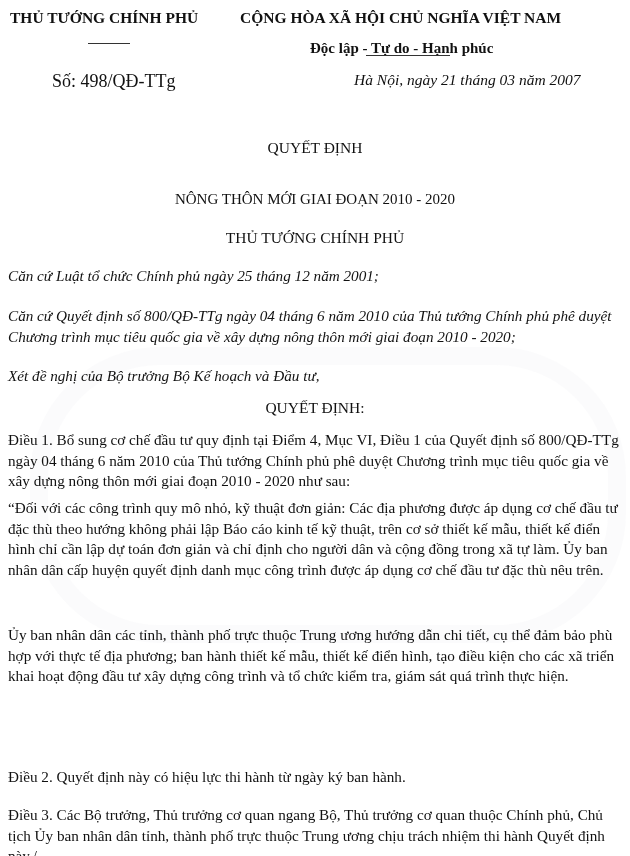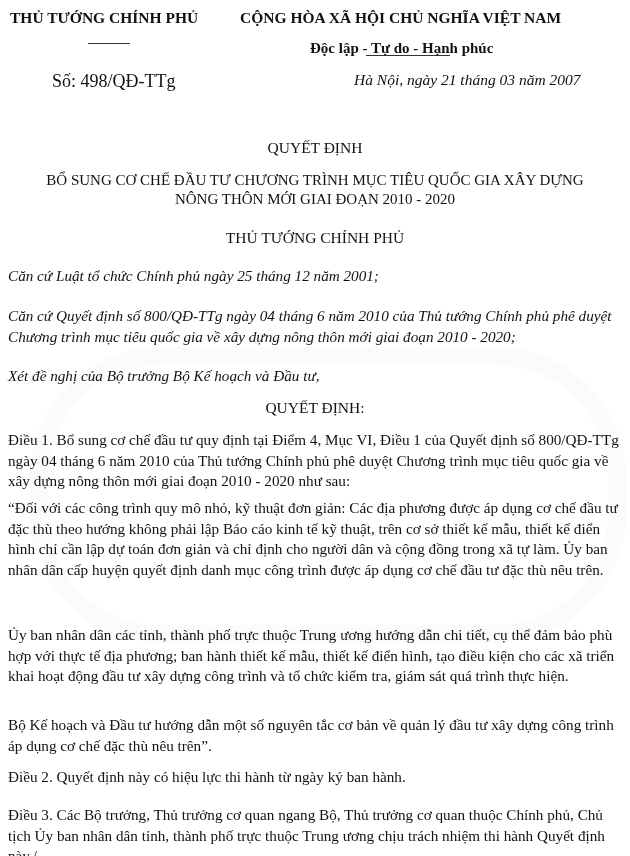--- a/index.html
+++ b/index.html
@@ -31,36 +31,34 @@
   <div class="rule" style="left:88px; top:36px; width:42px;"></div>
 
   <div class="abs hdr" style="left:240px; top:2px;">CỘNG HÒA XÃ HỘI CHỦ NGHĨA VIỆT NAM</div>
   <div class="abs hdr" style="left:310px; top:33px; font-size:15px;">Độc lập - Tự do - Hạnh phúc</div>
   <div class="rule" style="left:366px; top:48px; width:84px;"></div>
 
   <div class="abs" style="left:52px; top:64px; font-size:18px;">Số: 498/QĐ-TTg</div>
   <div class="abs italic" style="left:354px; top:64px; font-size:15.5px;">Hà Nội, ngày 21 tháng 03 năm 2007</div>
 
   <div class="abs bold center" style="left:0; width:630px; top:132px; font-size:15.5px;">QUYẾT ĐỊNH</div>
-  <div class="abs center" style="left:0; width:630px; top:165px; font-size:15px; white-space:nowrap;">BỔ SUNG CƠ CHẾ ĐẦU TƯ CHƯƠNG TRÌNH MỤC TIÊU QUỐC GIA XÂY DỰNG</div>
   <div class="abs center" style="left:0; width:630px; top:184px; font-size:15px;">NÔNG THÔN MỚI GIAI ĐOẠN 2010 - 2020</div>
   <div class="abs bold center" style="left:0; width:630px; top:222px; font-size:15.5px;">THỦ TƯỚNG CHÍNH PHỦ</div>
 
   <div class="para italic" style="top:259px;">Căn cứ Luật tổ chức Chính phủ ngày 25 tháng 12 năm 2001;</div>
   <div class="para italic" style="top:299px; width:605px;">Căn cứ Quyết định số 800/QĐ-TTg ngày 04 tháng 6 năm 2010 của Thủ tướng Chính phủ phê duyệt Chương trình mục tiêu quốc gia về xây dựng nông thôn mới giai đoạn 2010 - 2020;</div>
   <div class="para italic" style="top:359px;">Xét đề nghị của Bộ trưởng Bộ Kế hoạch và Đầu tư,</div>
 
   <div class="abs bold center" style="left:0; width:630px; top:392px; font-size:15.5px;">QUYẾT ĐỊNH:</div>
 
   <div class="para" style="top:423px;">
     <span class="bold">Điều 1.</span><span> Bổ sung cơ chế đầu tư quy định tại Điểm 4, Mục VI, Điều 1 của Quyết định số 800/QĐ-TTg ngày 04 tháng 6 năm 2010 của Thủ tướng Chính phủ phê duyệt Chương trình mục tiêu quốc gia về xây dựng nông thôn mới giai đoạn 2010 - 2020 như sau:</span>
   </div>
   <div class="para" style="top:491px;">“Đối với các công trình quy mô nhỏ, kỹ thuật đơn giản: Các địa phương được áp dụng cơ chế đầu tư đặc thù theo hướng không phải lập Báo cáo kinh tế kỹ thuật, trên cơ sở thiết kế mẫu, thiết kế điển hình chỉ cần lập dự toán đơn giản và chỉ định cho người dân và cộng đồng trong xã tự làm. Ủy ban nhân dân cấp huyện quyết định danh mục công trình được áp dụng cơ chế đầu tư đặc thù nêu trên.</div>
   <div class="para" style="top:618px;">Ủy ban nhân dân các tỉnh, thành phố trực thuộc Trung ương hướng dẫn chi tiết, cụ thể đảm bảo phù hợp với thực tế địa phương; ban hành thiết kế mẫu, thiết kế điển hình, tạo điều kiện cho các xã triển khai hoạt động đầu tư xây dựng công trình và tổ chức kiểm tra, giám sát quá trình thực hiện.</div>
-  <div class="para" style="top:708px;">Bộ Kế hoạch và Đầu tư hướng dẫn một số nguyên tắc cơ bản về quản lý đầu tư xây dựng công trình áp dụng cơ chế đặc thù nêu trên”.</div>
 
   <div class="para" style="top:760px;">
     <span class="bold">Điều 2.</span><span> Quyết định này có hiệu lực thi hành từ ngày ký ban hành.</span>
   </div>
 
   <div class="para" style="top:798px;">
     <span class="bold">Điều 3.</span><span> Các Bộ trưởng, Thủ trưởng cơ quan ngang Bộ, Thủ trưởng cơ quan thuộc Chính phủ, Chủ tịch Ủy ban nhân dân tỉnh, thành phố trực thuộc Trung ương chịu trách nhiệm thi hành Quyết định này./.</span>
   </div>
 
 </div>

